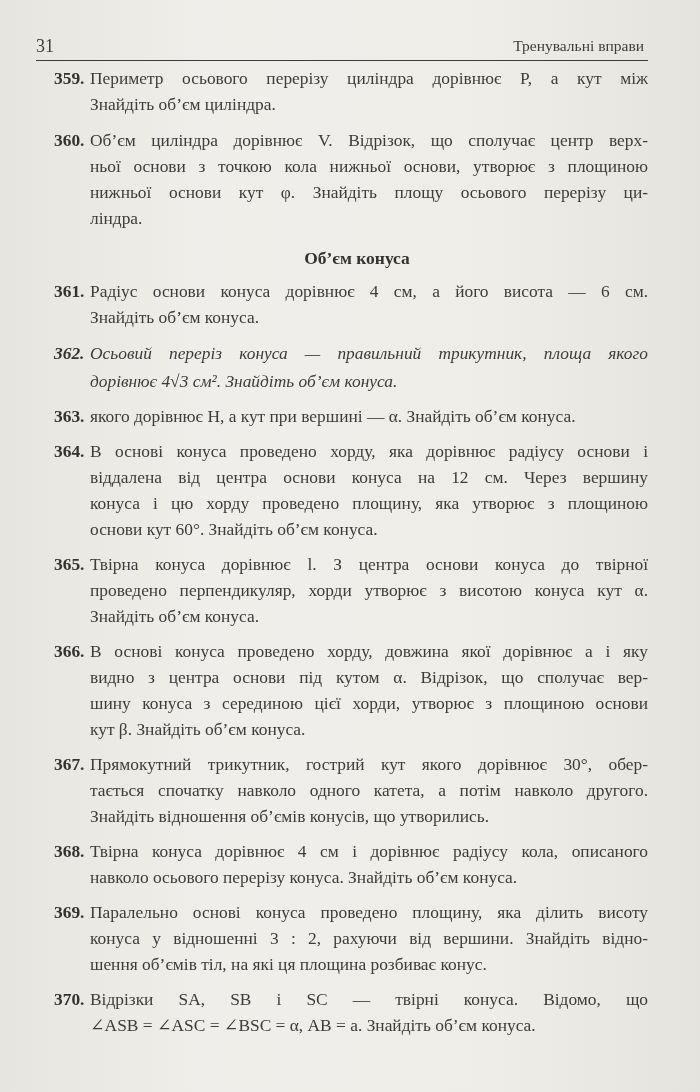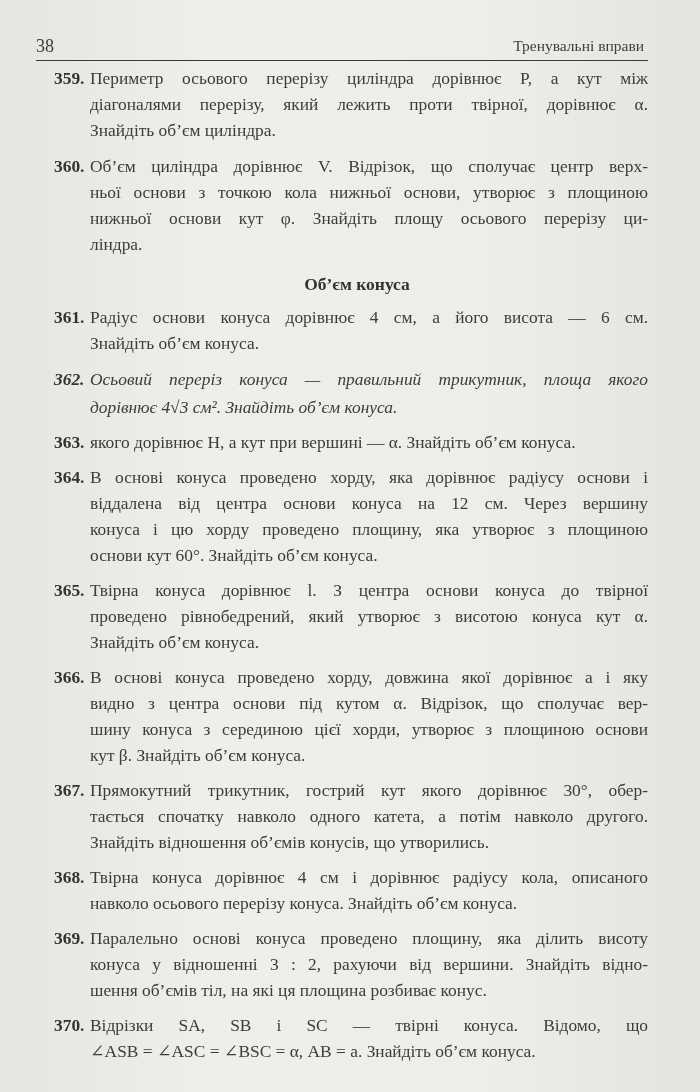--- a/index.html
+++ b/index.html
@@ -75,28 +75,27 @@
       padding-left: 30px;
     }
     .first-problem { margin-top: 4px; }
   </style>
 </head>
 <body>
 
 <div class="page">
 
   <div class="running-head">
-    <span class="pg">38</span>
+    <span class="pg">31</span>
     <span class="section">Тренувальні вправи</span>
   </div>
 
   <div class="problem first-problem">
     <span class="num">359.</span>
     <span class="line">Периметр осьового перерізу циліндра дорівнює P, а кут між</span>
-    <span class="line">діагоналями перерізу, який лежить проти твірної, дорівнює α.</span>
     <span class="line last">Знайдіть об’єм циліндра.</span>
   </div>
 
   <div class="problem" style="margin-top:10px;">
     <span class="num">360.</span>
     <span class="line">Об’єм циліндра дорівнює V. Відрізок, що сполучає центр верх-</span>
     <span class="line">ньої основи з точкою кола нижньої основи, утворює з площиною</span>
     <span class="line">нижньої основи кут φ. Знайдіть площу осьового перерізу ци-</span>
     <span class="line last">ліндра.</span>
   </div>
@@ -124,21 +123,21 @@
     <span class="num">364.</span>
     <span class="line">В основі конуса проведено хорду, яка дорівнює радіусу основи і</span>
     <span class="line">віддалена від центра основи конуса на 12 см. Через вершину</span>
     <span class="line">конуса і цю хорду проведено площину, яка утворює з площиною</span>
     <span class="line last">основи кут 60°. Знайдіть об’єм конуса.</span>
   </div>
 
   <div class="problem" style="margin-top:9px;">
     <span class="num">365.</span>
     <span class="line">Твірна конуса дорівнює l. З центра основи конуса до твірної</span>
-    <span class="line">проведено рівнобедрений, який утворює з висотою конуса кут α.</span>
+    <span class="line">проведено перпендикуляр, хорди утворює з висотою конуса кут α.</span>
     <span class="line last">Знайдіть об’єм конуса.</span>
   </div>
 
   <div class="problem" style="margin-top:9px;">
     <span class="num">366.</span>
     <span class="line">В основі конуса проведено хорду, довжина якої дорівнює a і яку</span>
     <span class="line">видно з центра основи під кутом α. Відрізок, що сполучає вер-</span>
     <span class="line">шину конуса з серединою цієї хорди, утворює з площиною основи</span>
     <span class="line last">кут β. Знайдіть об’єм конуса.</span>
   </div>

